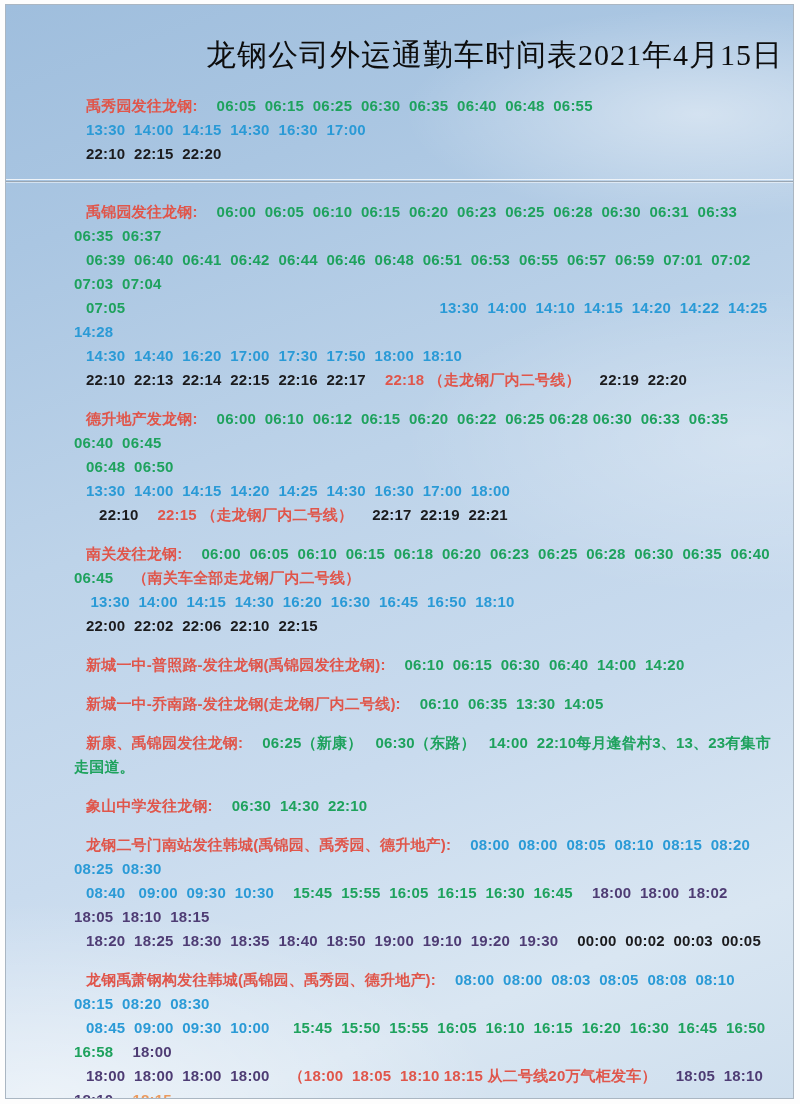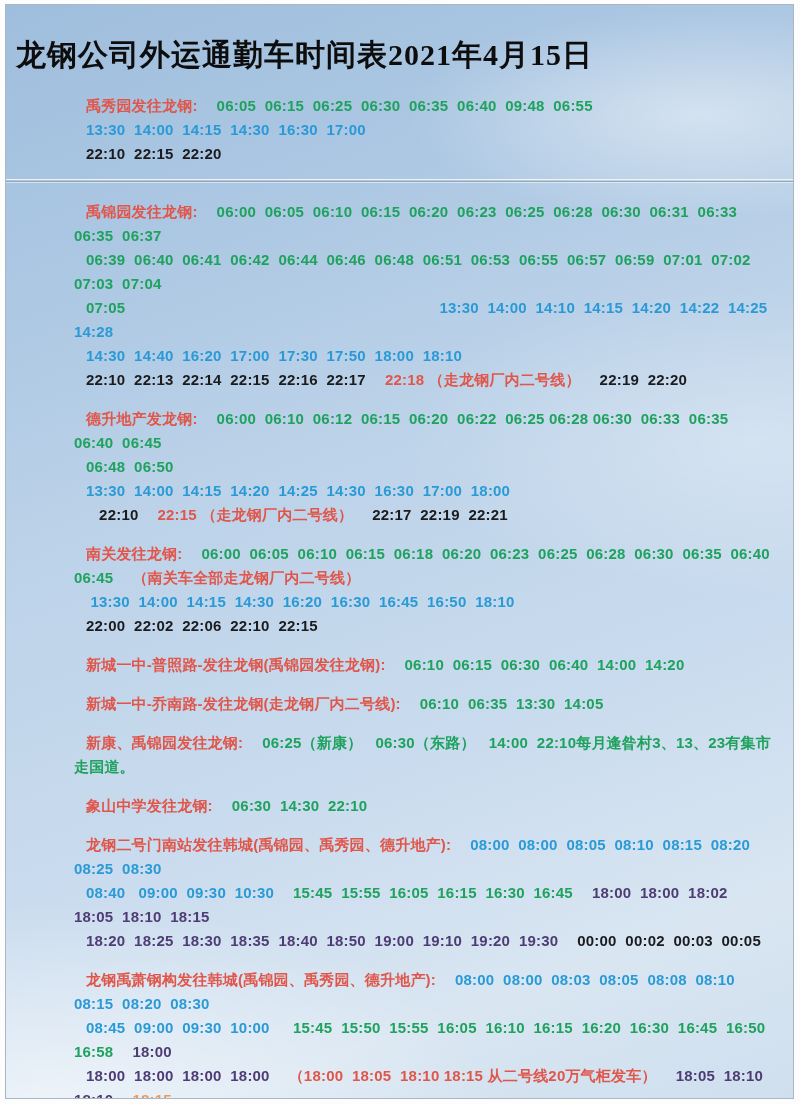--- a/index.html
+++ b/index.html
@@ -17,23 +17,23 @@
     border:1px solid #aab6c2;
     background:
       radial-gradient(ellipse 420px 150px at 88% 10%, rgba(255,255,255,0.45), rgba(255,255,255,0) 70%),
       radial-gradient(ellipse 500px 220px at 95% 40%, rgba(255,255,255,0.30), rgba(255,255,255,0) 70%),
       radial-gradient(ellipse 600px 260px at 5% 100%, rgba(255,255,255,0.55), rgba(255,255,255,0) 75%),
       linear-gradient(160deg, #9fbedd 0%, #aac6e2 18%, #bdd3e9 42%, #c9dbee 65%, #d9e6f2 85%, #cfdfee 100%);
     overflow:hidden;
   }
   .title {
     margin:30px 10px 18px 10px;
-    text-align:left;
+    text-align:right;
     font-family:"Liberation Serif","DejaVu Serif",serif;
-    font-weight:bold;
+    font-weight:normal;
     font-size:30px;
     letter-spacing:1px;
     color:#0d0d0d;
   }
   .content { padding:0 20px 0 68px; }
   .section {
     font-size:15px;
     line-height:24px;
     margin-bottom:15px;
     font-weight:bold;
@@ -54,21 +54,21 @@
   }
   .gap { display:inline-block; }
 </style>
 </head>
 <body>
 
 <div class="page">
   <div class="sheet">
     <h1 class="title">龙钢公司外运通勤车时间表2021年4月15日</h1>
     <div class="content" id="sections">
-        <div class="section"><span class="seg label">禹秀园发往龙钢:</span><span class="seg c-green">06:05  06:15  06:25  06:30  06:35  06:40  09:48  06:55</span><br><span class="seg c-blue">13:30  14:00  14:15  14:30  16:30  17:00</span><br><span class="seg c-black">22:10  22:15  22:20</span></div>
+        <div class="section"><span class="seg label">禹秀园发往龙钢:</span><span class="seg c-green">06:05  06:15  06:25  06:30  06:35  06:40  06:48  06:55</span><br><span class="seg c-blue">13:30  14:00  14:15  14:30  16:30  17:00</span><br><span class="seg c-black">22:10  22:15  22:20</span></div>
         <div class="divider"></div>
         <div class="section"><span class="seg label">禹锦园发往龙钢:</span><span class="seg c-green">06:00  06:05  06:10  06:15  06:20  06:23  06:25  06:28  06:30  06:31  06:33  06:35  06:37</span><br><span class="seg c-green">06:39  06:40  06:41  06:42  06:44  06:46  06:48  06:51  06:53  06:55  06:57  06:59  07:01  07:02  07:03  07:04</span><br><span class="seg c-green">07:05</span><span class="gap" style="width: 295px;"></span><span class="seg c-blue">13:30  14:00  14:10  14:15  14:20  14:22  14:25  14:28</span><br><span class="seg c-blue">14:30  14:40  16:20  17:00  17:30  17:50  18:00  18:10</span><br><span class="seg c-black">22:10  22:13  22:14  22:15  22:16  22:17</span><span class="seg c-red">22:18 （走龙钢厂内二号线）</span><span class="seg c-black">22:19  22:20</span></div>
         <div class="section"><span class="seg label">德升地产发龙钢:</span><span class="seg c-green">06:00  06:10  06:12  06:15  06:20  06:22  06:25 06:28 06:30  06:33  06:35  06:40  06:45</span><br><span class="seg c-green">06:48  06:50</span><br><span class="seg c-blue">13:30  14:00  14:15  14:20  14:25  14:30  16:30  17:00  18:00</span><br><span class="seg c-black">   22:10</span><span class="seg c-red">22:15 （走龙钢厂内二号线）</span><span class="seg c-black">22:17  22:19  22:21</span></div>
         <div class="section"><span class="seg label">南关发往龙钢:</span><span class="seg c-green">06:00  06:05  06:10  06:15  06:18  06:20  06:23  06:25  06:28  06:30  06:35  06:40  06:45</span><span class="seg c-red">（南关车全部走龙钢厂内二号线）</span><br><span class="seg c-blue"> 13:30  14:00  14:15  14:30  16:20  16:30  16:45  16:50  18:10</span><br><span class="seg c-black">22:00  22:02  22:06  22:10  22:15</span></div>
         <div class="section"><span class="seg label">新城一中-普照路-发往龙钢(禹锦园发往龙钢):</span><span class="seg c-green">06:10  06:15  06:30  06:40  14:00  14:20</span></div>
         <div class="section"><span class="seg label">新城一中-乔南路-发往龙钢(走龙钢厂内二号线):</span><span class="seg c-green">06:10  06:35  13:30  14:05</span></div>
         <div class="section"><span class="seg label">新康、禹锦园发往龙钢:</span><span class="seg c-green">06:25（新康）   06:30（东路）   14:00  22:10每月逢昝村3、13、23有集市走国道。</span></div>
         <div class="section"><span class="seg label">象山中学发往龙钢:</span><span class="seg c-green">06:30  14:30  22:10</span></div>
         <div class="section"><span class="seg label">龙钢二号门南站发往韩城(禹锦园、禹秀园、德升地产):</span><span class="seg c-blue">08:00  08:00  08:05  08:10  08:15  08:20   08:25  08:30</span><br><span class="seg c-blue">08:40   09:00  09:30  10:30</span><span class="seg c-green">15:45  15:55  16:05  16:15  16:30  16:45</span><span class="seg c-purple">18:00  18:00  18:02  18:05  18:10  18:15</span><br><span class="seg c-purple">18:20  18:25  18:30  18:35  18:40  18:50  19:00  19:10  19:20  19:30</span><span class="seg c-black">00:00  00:02  00:03  00:05</span></div>
         <div class="section"><span class="seg label">龙钢禹萧钢构发往韩城(禹锦园、禹秀园、德升地产):</span><span class="seg c-blue">08:00  08:00  08:03  08:05  08:08  08:10  08:15  08:20  08:30</span><br><span class="seg c-blue">08:45  09:00  09:30  10:00</span><span class="seg c-green"> 15:45  15:50  15:55  16:05  16:10  16:15  16:20  16:30  16:45  16:50  16:58</span><span class="seg c-purple">18:00</span><br><span class="seg c-purple">18:00  18:00  18:00  18:00</span><span class="seg c-red">（18:00  18:05  18:10 18:15 从二号线20万气柜发车）</span><span class="seg c-purple">18:05  18:10  18:10</span><span class="seg c-orange">18:15</span><br><br><span class="gap" style="width: 225px;"></span><br></div>

